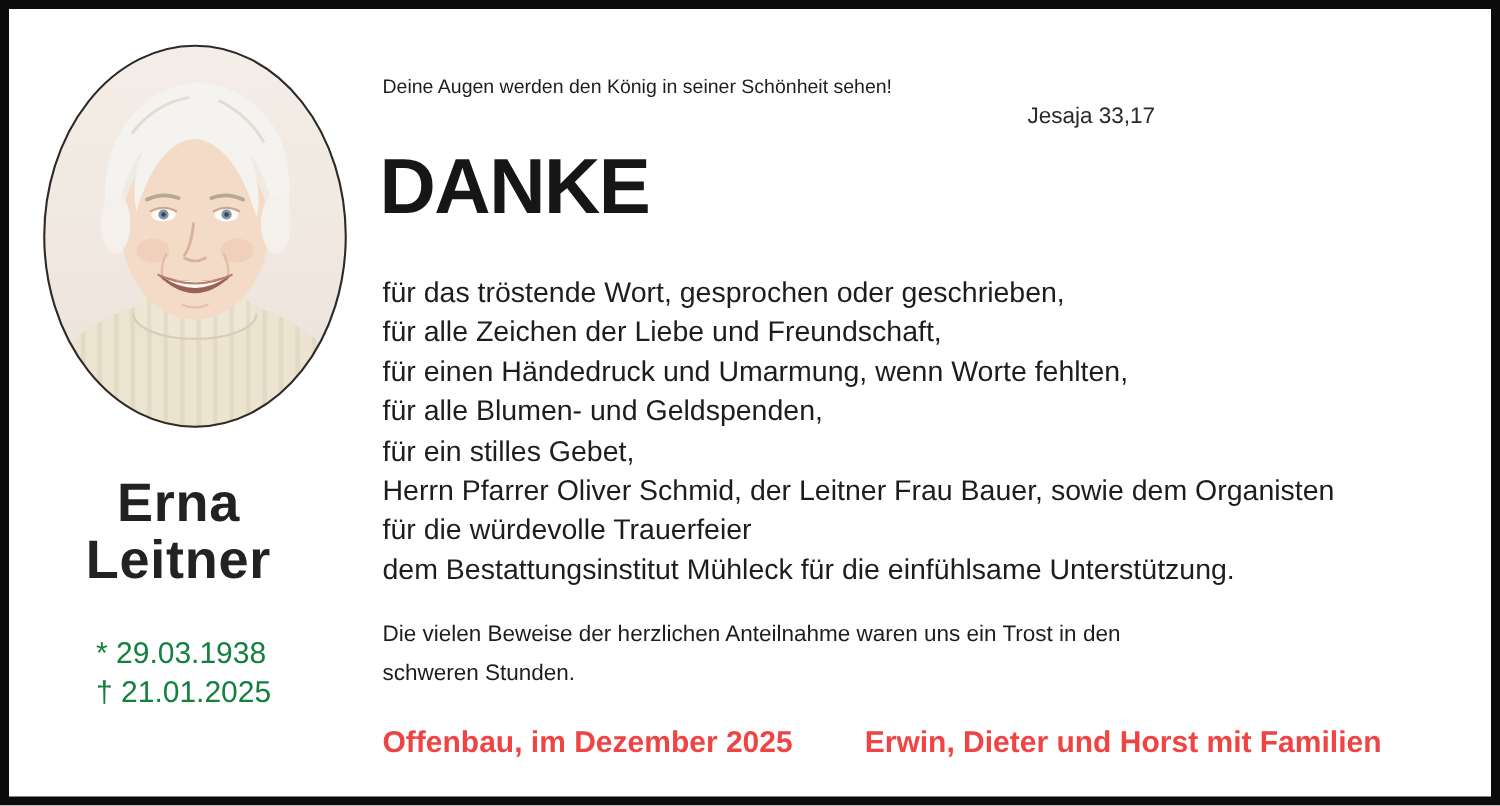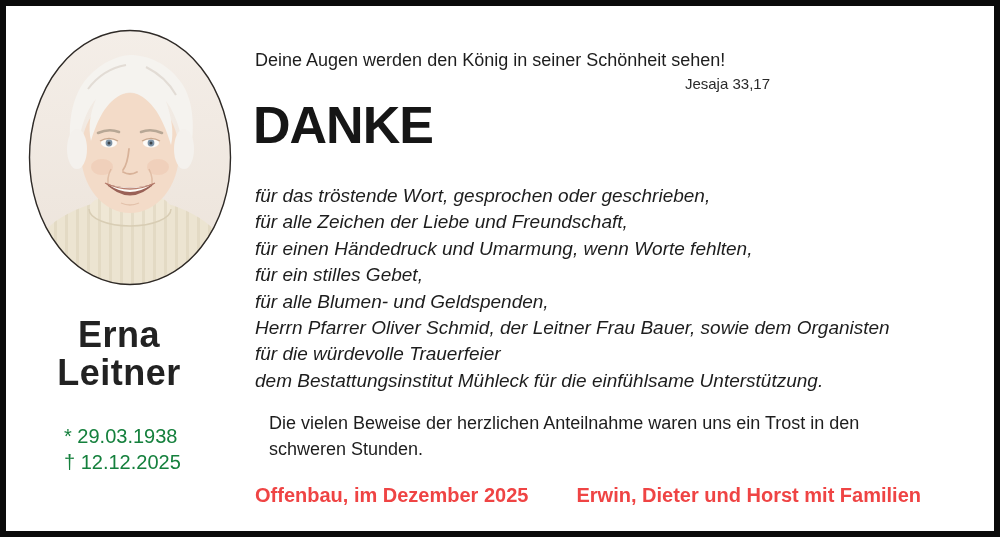--- a/index.html
+++ b/index.html
@@ -48,21 +48,21 @@
     color: #15803d;
   }
   
   .quote-block {
     position: absolute;
     left: 249px;
     top: 44px;
     width: 515px;
   }
   .quote {
-    font-size: 18px;
+    font-size: 13px;
     white-space: nowrap;
     color: #1d1d1d;
   }
   .quote-src {
     margin-top: 4px;
     font-size: 15px;
     text-align: right;
     color: #2a2a2a;
   }
   .headline {
@@ -76,26 +76,26 @@
     letter-spacing: -1px;
     color: #161616;
   }
   .thanks-block {
     position: absolute;
     left: 249px;
     top: 177px;
     font-size: 19px;
     line-height: 26.4px;
   }
-  .thanks-block .tline { white-space: nowrap; font-style: italic; }
+  .thanks-block .tline { white-space: nowrap; }
   .closing-block {
     position: absolute;
-    left: 263px;
+    left: 249px;
     top: 404px;
-    font-size: 18px;
+    font-size: 15px;
     line-height: 26.4px;
   }
   .closing-block .cline { white-space: nowrap; }
   .footer-row {
     position: absolute;
     left: 249px;
     top: 478px;
     width: 666px;
     display: flex;
     justify-content: space-between;
@@ -182,36 +182,36 @@
     </svg>
   </div>
 
   <div class="name-block">
     <div>Erna</div>
     <div>Leitner</div>
   </div>
 
   <div class="dates-block">
     <div>* 29.03.1938</div>
-    <div>† 12.12.2025</div>
+    <div>† 21.01.2025</div>
   </div>
 
   <div class="quote-block">
     <div class="quote">Deine Augen werden den König in seiner Schönheit sehen!</div>
     <div class="quote-src">Jesaja 33,17</div>
   </div>
 
   <h1 class="headline">DANKE</h1>
 
   <div class="thanks-block">
     <div class="tline">für das tröstende Wort, gesprochen oder geschrieben,</div>
     <div class="tline">für alle Zeichen der Liebe und Freundschaft,</div>
     <div class="tline">für einen Händedruck und Umarmung, wenn Worte fehlten,</div>
+    <div class="tline">für alle Blumen- und Geldspenden,</div>
     <div class="tline">für ein stilles Gebet,</div>
-    <div class="tline">für alle Blumen- und Geldspenden,</div>
     <div class="tline">Herrn Pfarrer Oliver Schmid, der Leitner Frau Bauer, sowie dem Organisten</div>
     <div class="tline">für die würdevolle Trauerfeier</div>
     <div class="tline">dem Bestattungsinstitut Mühleck für die einfühlsame Unterstützung.</div>
   </div>
 
   <div class="closing-block">
     <div class="cline">Die vielen Beweise der herzlichen Anteilnahme waren uns ein Trost in den</div>
     <div class="cline">schweren Stunden.</div>
   </div>
 

